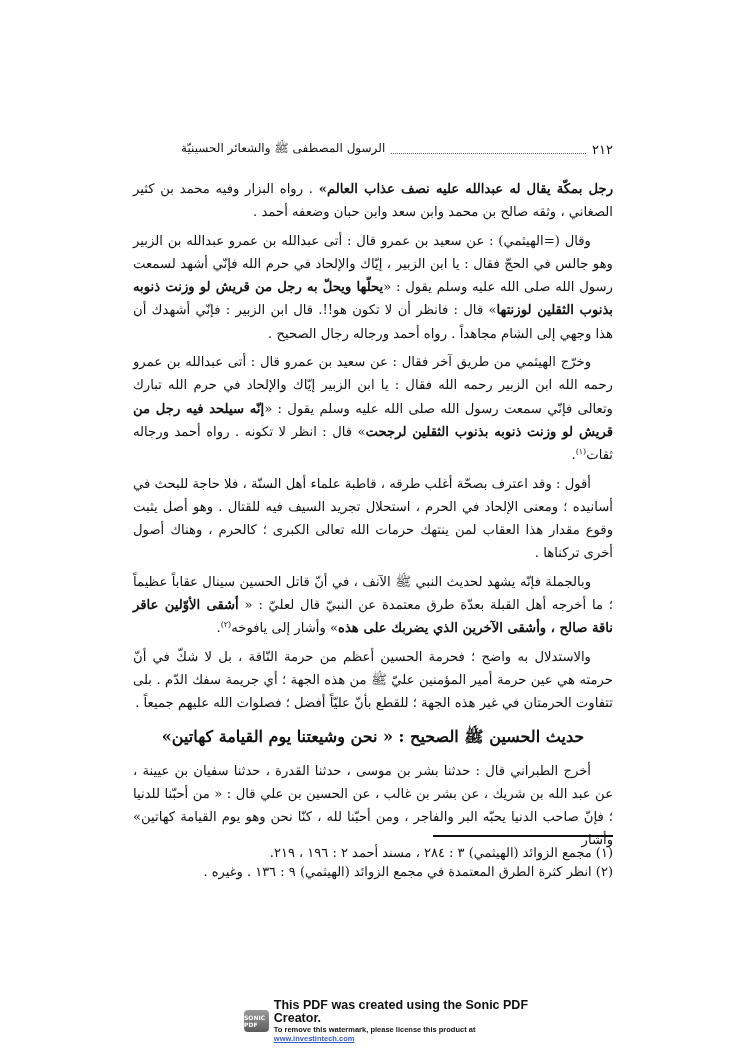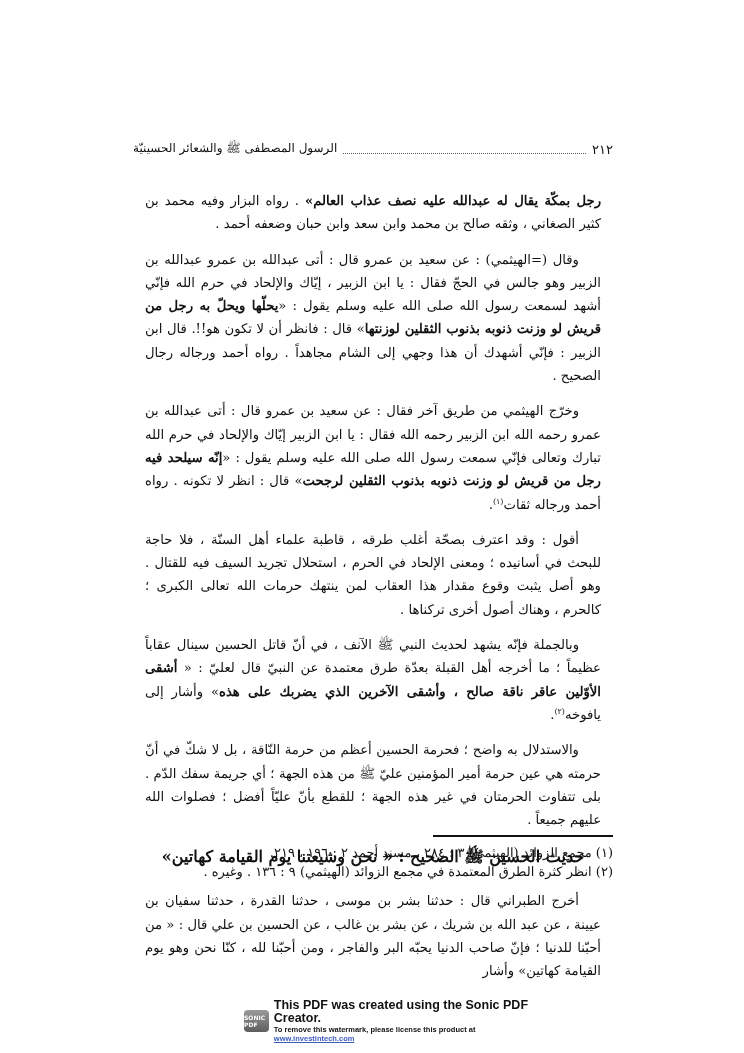--- a/index.html
+++ b/index.html
@@ -3,28 +3,28 @@
   <meta charset="utf-8">
   <style>
     html, body { margin: 0; padding: 0; background: #ffffff; }
     body { width: 744px; height: 1053px; position: relative; overflow: hidden;
       font-family: "DejaVu Serif", "Liberation Serif", serif; color: #111; }
     .page { position: absolute; left: 0; top: 0; width: 744px; height: 1053px; }
     .header { position: absolute; left: 133px; top: 138px; width: 480px; height: 22px;
       direction: rtl; display: flex; align-items: center; font-size: 12px; }
     .header .pno { font-size: 13px; letter-spacing: 6px; margin-left: 0; }
     .header .dots { flex: 1; border-bottom: 1px dotted #555; height: 8px; margin: 0 6px; }
-    .header .title { font-size: 12px; white-space: nowrap; }
+    .header .title { font-size: 12px; white-space: nowrap; margin-left: 48px; }
     .body { position: absolute; left: 133px; top: 177px; width: 480px; direction: rtl;
       text-align: justify; font-size: 13.2px; line-height: 23.3px; }
-    .body p { margin: 12px; }
+    .body p { margin: 0; }
     .body p.ind { text-indent: 22px; }
     .body p.gap { margin-top: 5px; }
     .b { font-weight: bold; }
-    .heading { text-align: center; font-weight: bold; font-size: 16px; margin: 8px 0 18px 0; line-height: 28px; }
+    .heading { text-align: center; font-weight: bold; font-size: 16px; margin: 8px 0 8px 0; line-height: 28px; }
     sup { font-size: 8px; line-height: 0; }
     .fn-rule { position: absolute; left: 433px; top: 835px; width: 180px; height: 2px; background: #111; }
     .footnotes { position: absolute; left: 133px; top: 843px; width: 480px; direction: rtl;
       font-size: 13px; line-height: 19px; }
     .footnotes div { padding-right: 0px; }
     .watermark { position: absolute; left: 229px; top: 1006px; width: 300px; height: 30px;
       display: flex; align-items: center; padding-left: 15px; }
     .wm-logo { width: 28px; height: 22px; border-radius: 4px; background: linear-gradient(#9a9a9a, #5d5d5d);
       color: #fff; font-family: "DejaVu Sans", sans-serif; font-size: 6px; font-weight: bold;
       display: flex; align-items: center; justify-content: center; margin-right: 5px; }

